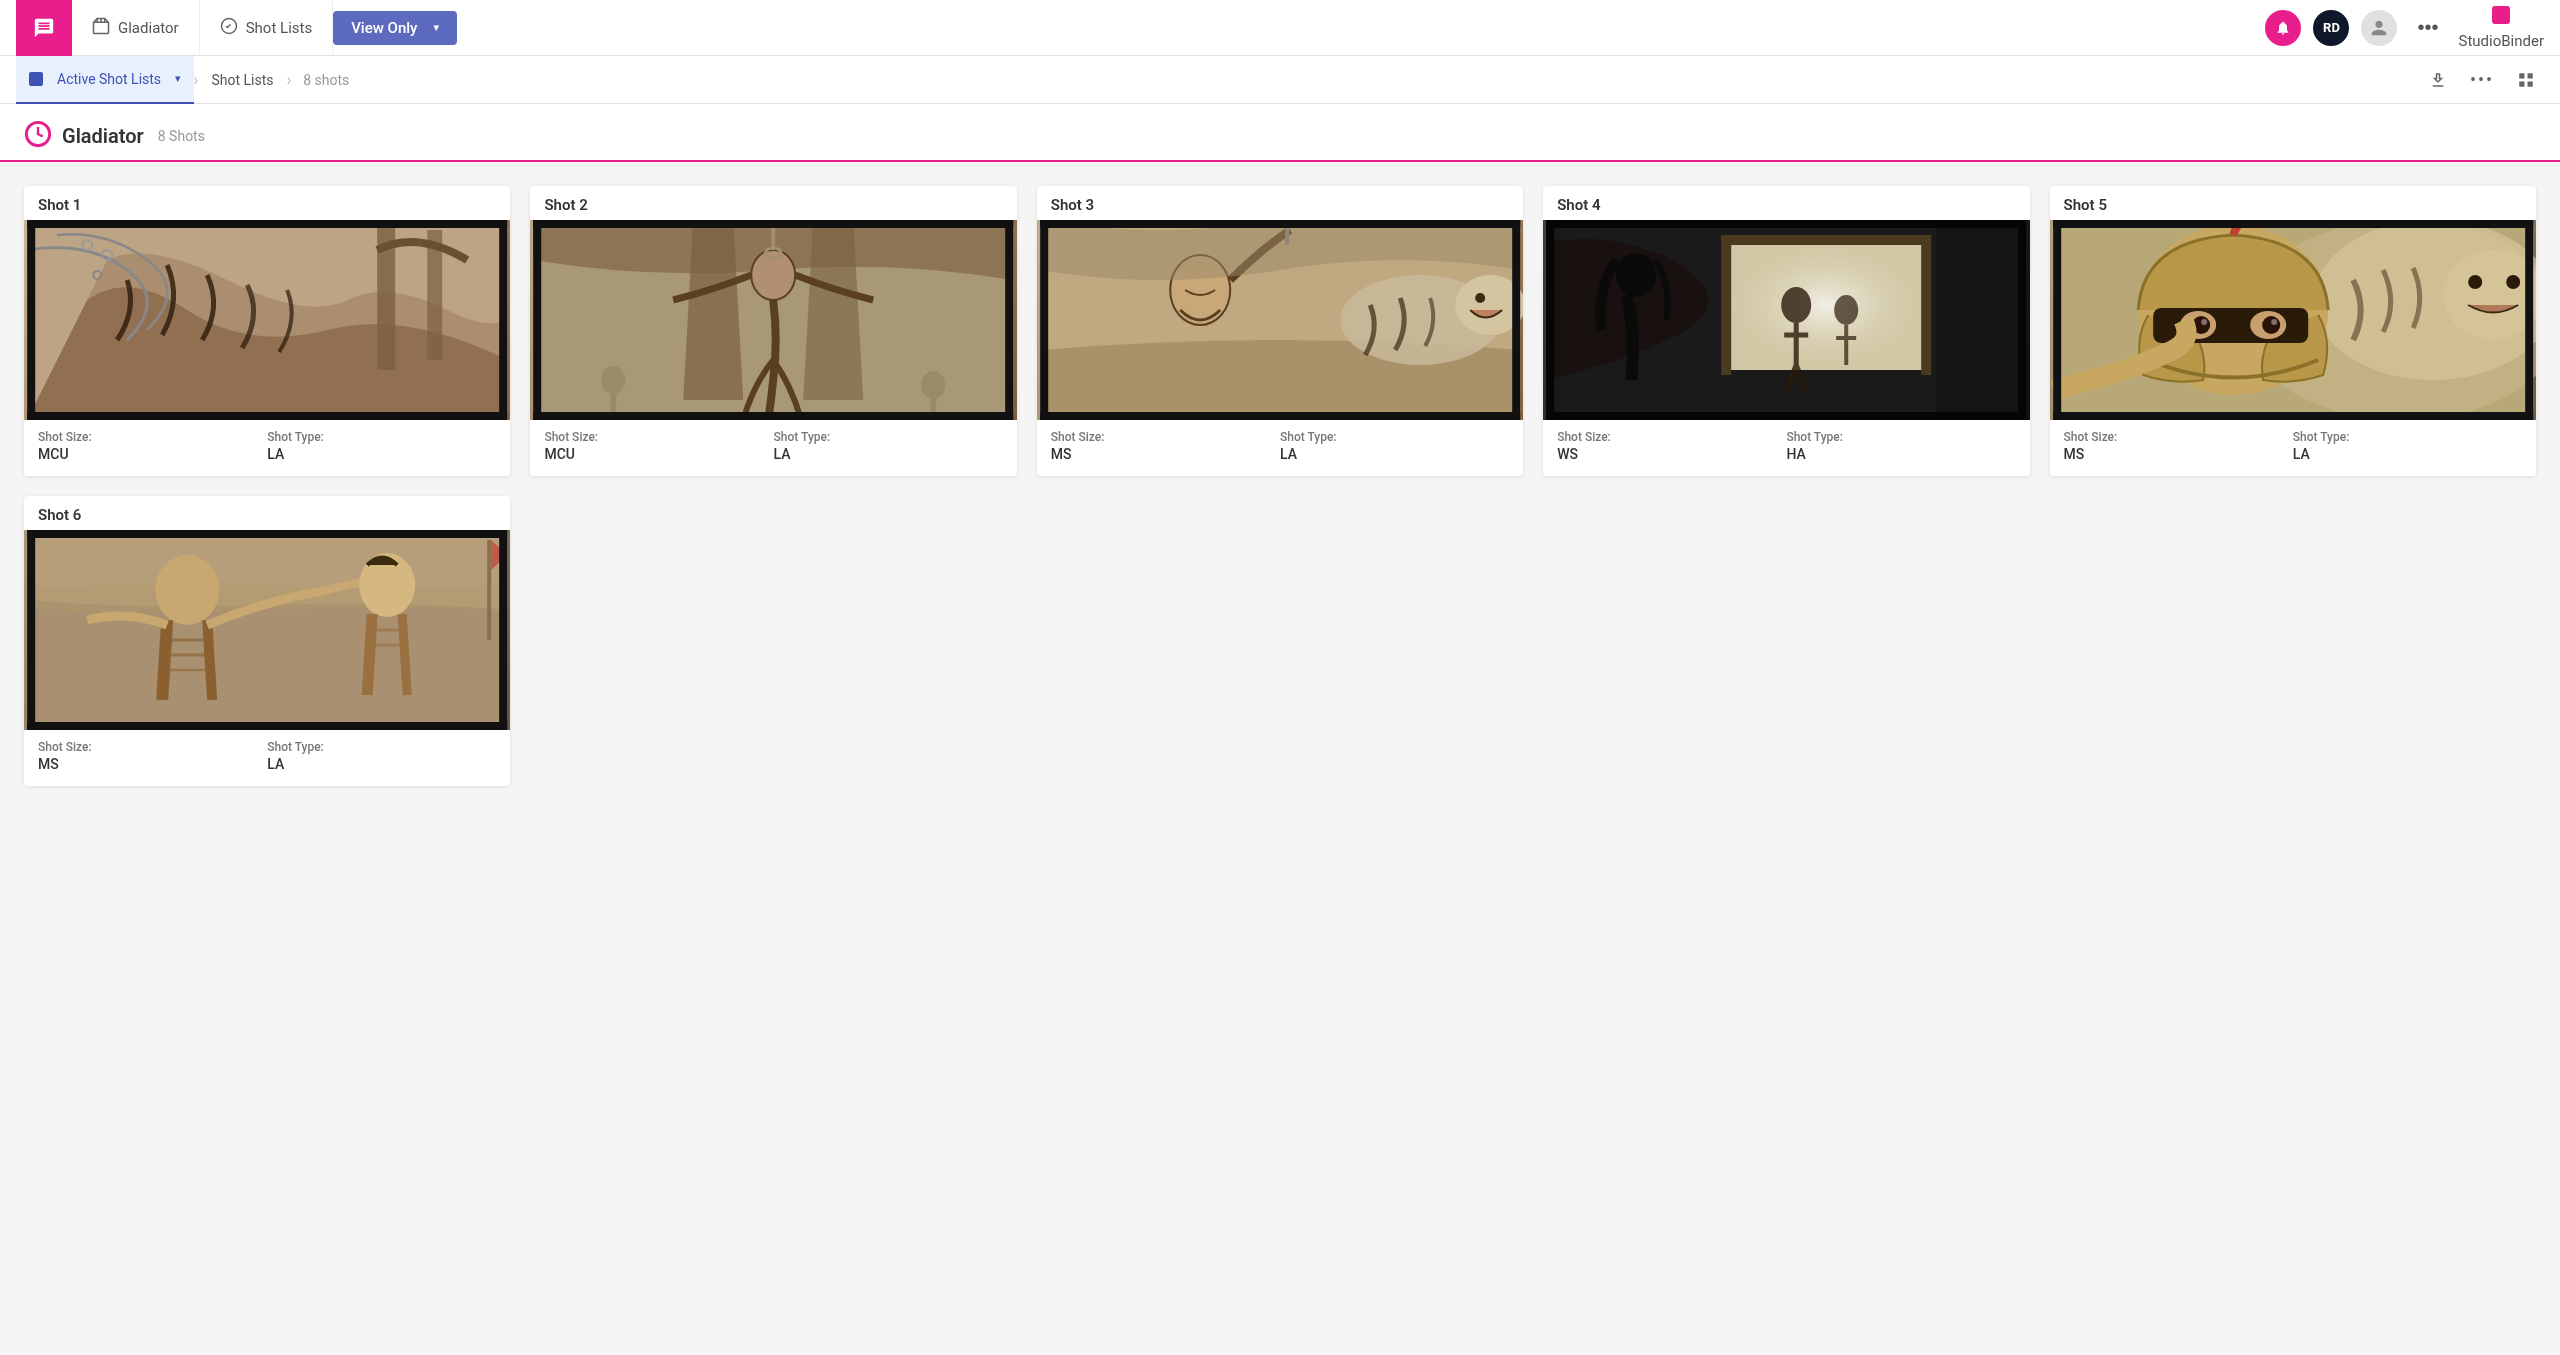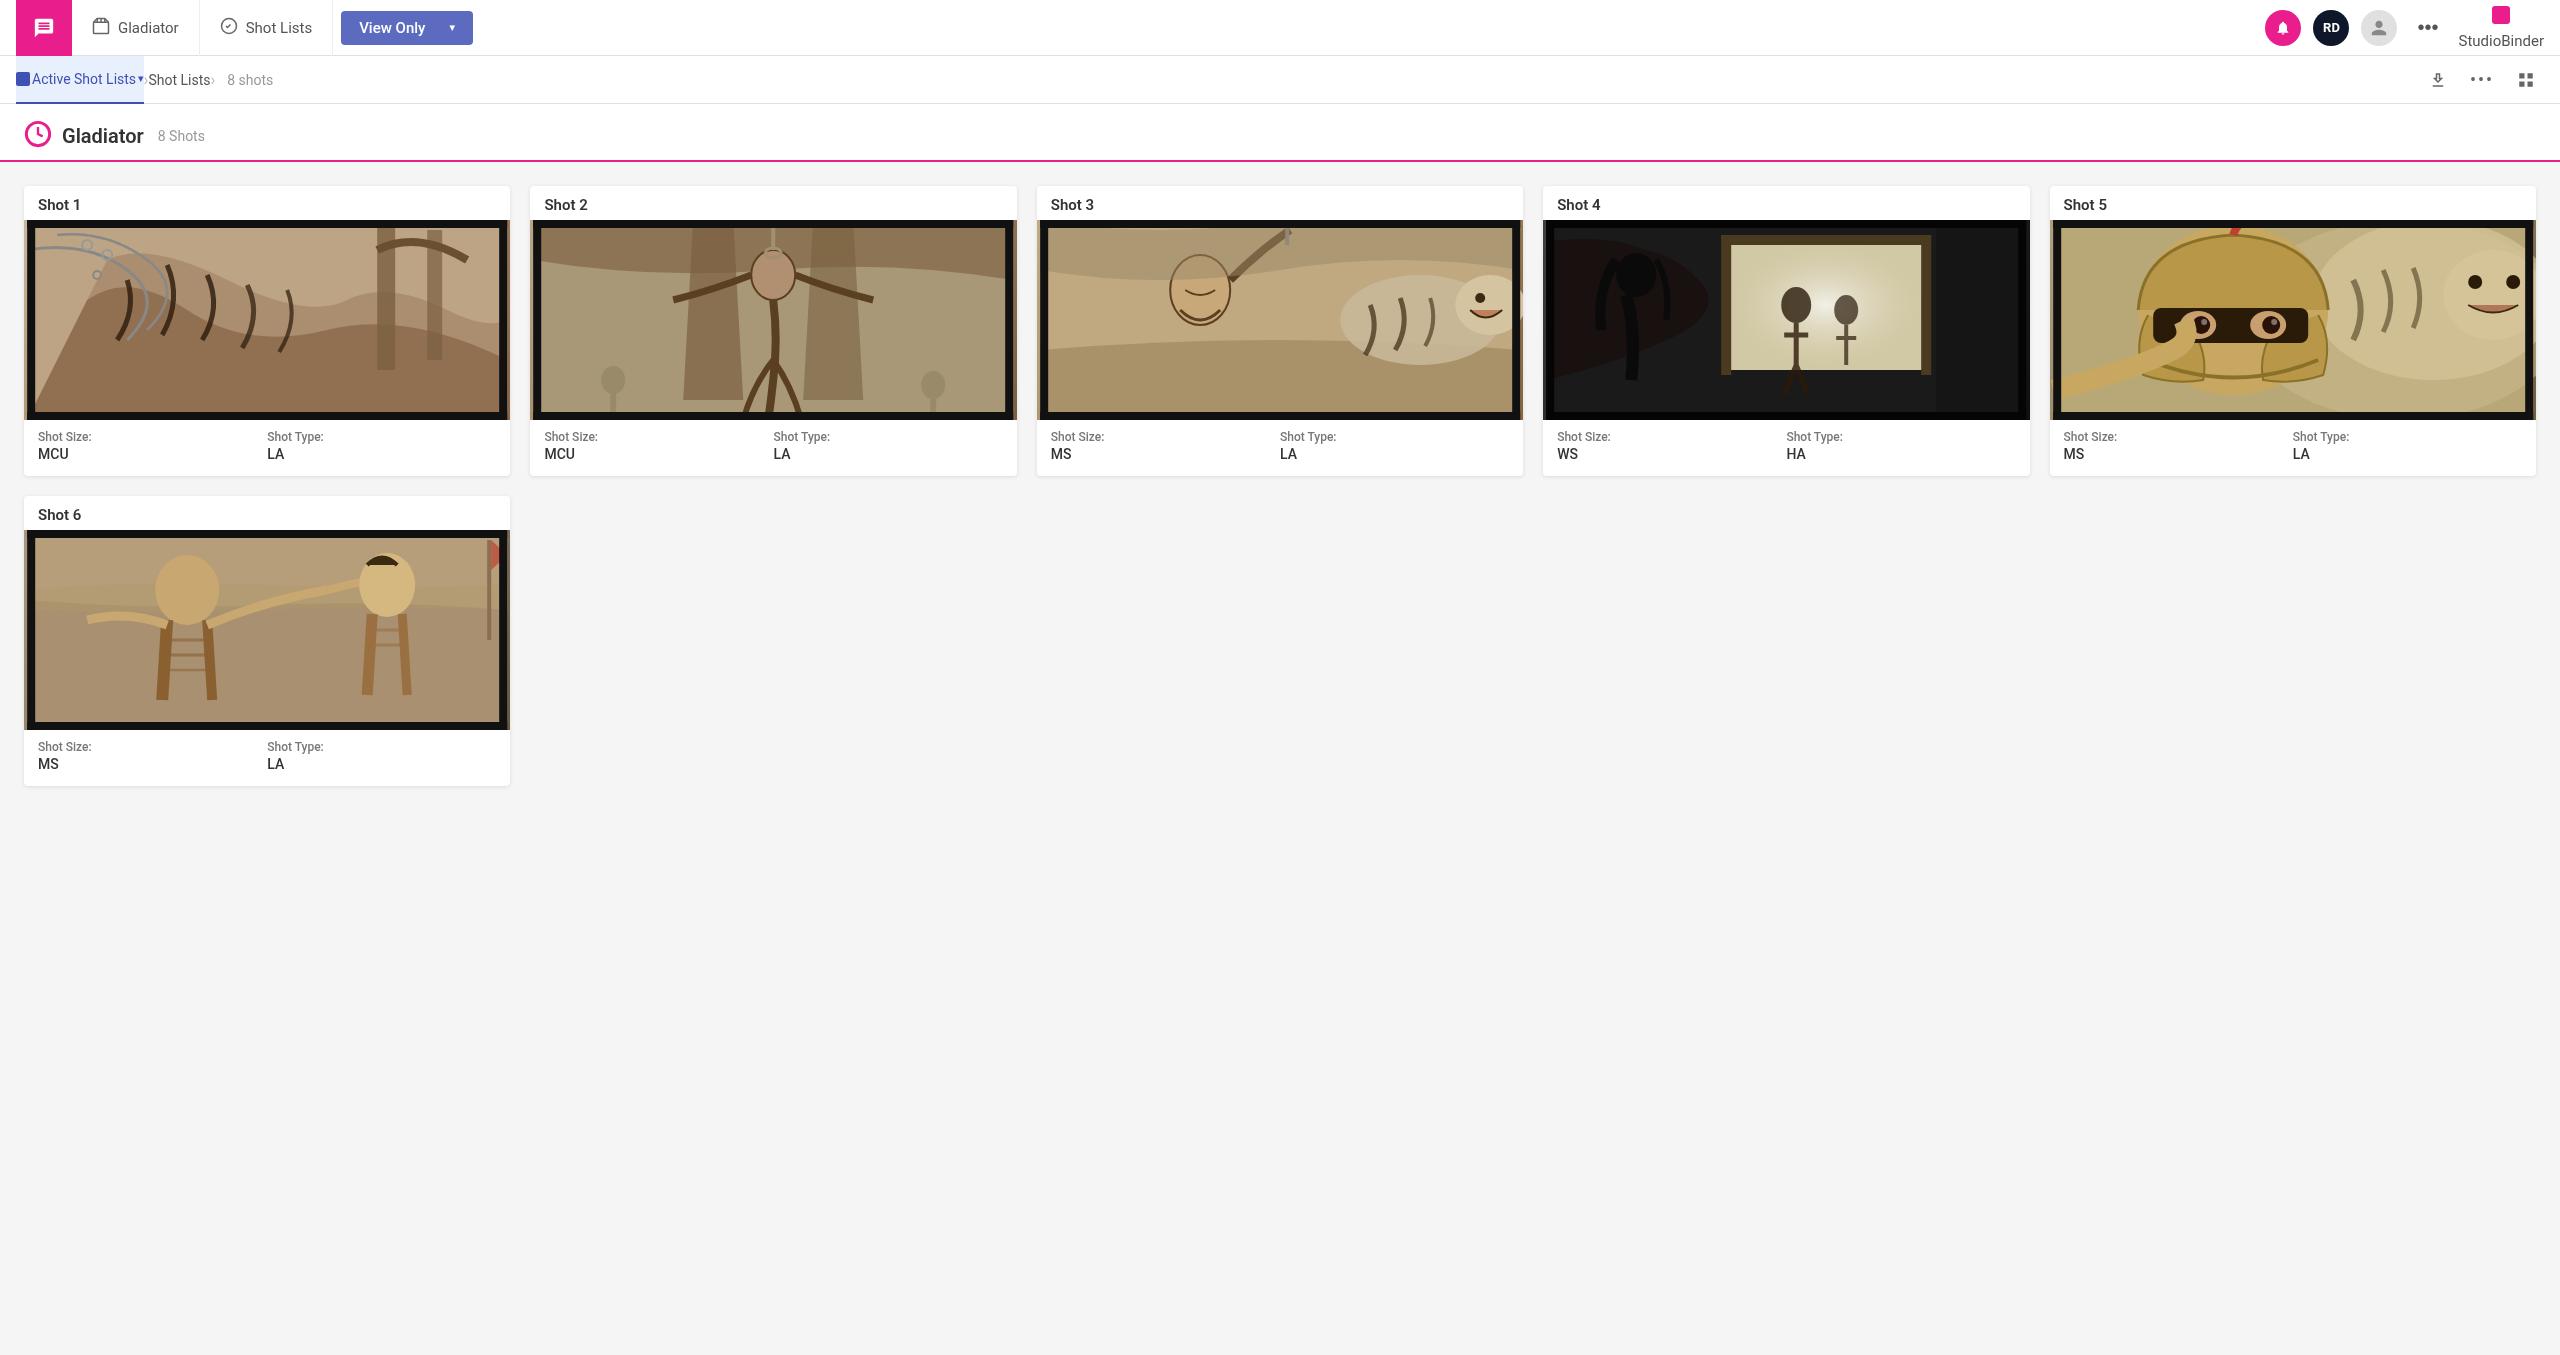--- a/index.html
+++ b/index.html
@@ -32,26 +32,25 @@
       padding: 0 20px;
       height: 56px;
       cursor: pointer;
       color: #555;
       font-size: 15px;
       border-right: 1px solid #eee;
     }
     .view-only-btn {
       display: flex;
       align-items: center;
-      gap: 24px;
+      gap: 16px;
       padding: 8px 18px;
       background: #5c6bc0;
       color: white;
       border-radius: 4px;
-      margin-left: 8px;
       cursor: pointer;
       font-size: 15px;
       font-weight: 500;
     }
     .view-only-btn .chevron { font-size: 11px; }
     .nav-right {
       margin-left: auto;
       display: flex;
       align-items: center;
       gap: 12px;
@@ -110,22 +109,22 @@
       align-items: center;
       background: #fff;
       border-bottom: 1px solid #e0e0e0;
       height: 48px;
       padding: 0 16px;
       gap: 0;
     }
     .breadcrumb-item {
       display: flex;
       align-items: center;
-      gap: 2px;
-      padding: 0 0;
+      gap: 14px;
+      padding: 0 13px;
       height: 48px;
       font-size: 14px;
       color: #555;
       cursor: pointer;
     }
     .breadcrumb-item.active {
       background: #e8f0fe;
       color: #3f51b5;
       border-bottom: 2px solid #3f51b5;
     }

